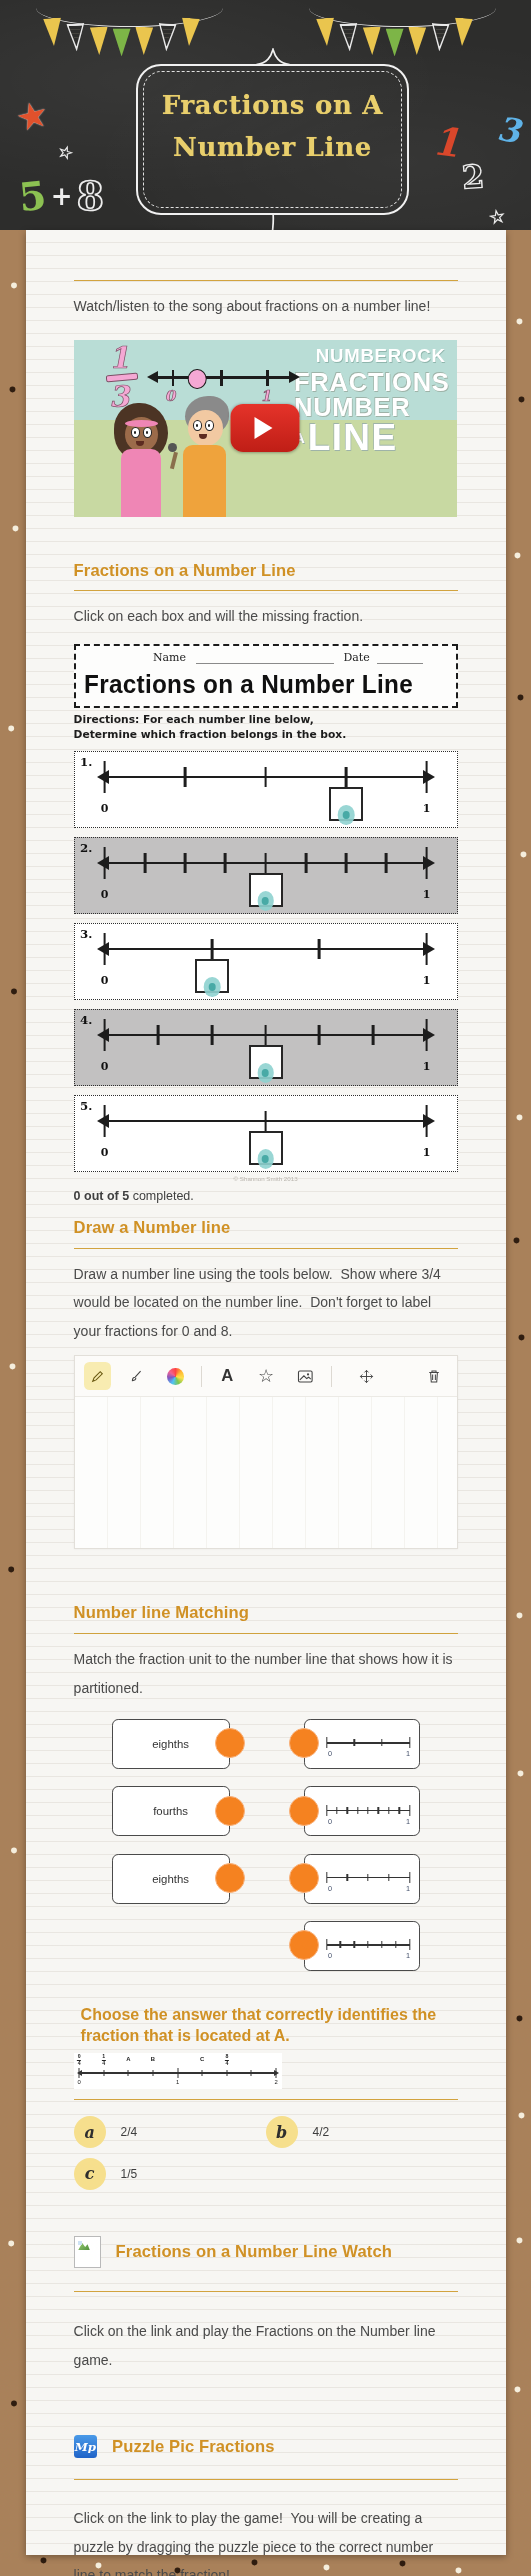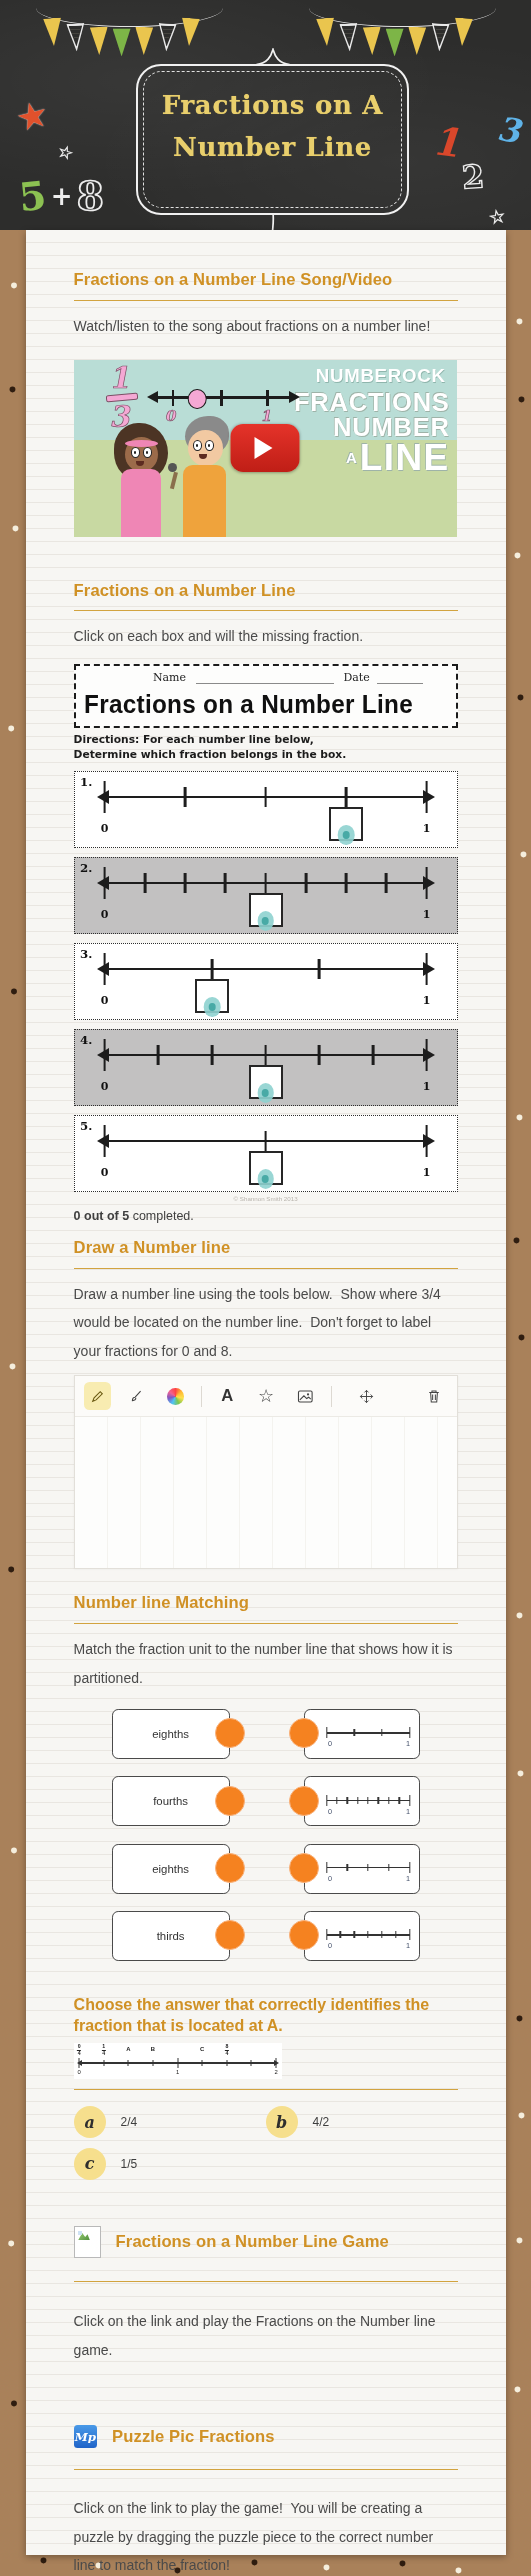--- a/index.html
+++ b/index.html
@@ -52,21 +52,21 @@
   .paper{position:absolute;left:25.6px;top:230px;width:480px;height:2325px;box-sizing:border-box;
     background-color:#f7f6f3;background-image:repeating-linear-gradient(180deg,rgba(0,0,0,0) 0 11.8px,#e9e6e1 11.8px 13px);
     box-shadow:0 2.1px 7px rgba(0,0,0,.35);padding:40px 48px 0 48px}
   h2{margin:0;color:#d09125;font-size:16.6px;font-weight:700;letter-spacing:0.1px}
   .rule{border:none;border-top:1.4px solid #cd9a2b;margin:9.7px 0 0 0;width:100%;opacity:.9}
   p.ins{font-size:14px;color:#4a4a4a;line-height:2.05;margin:11px 0 0 0;white-space:pre-wrap}
   
   .thumb{position:relative;width:383px;height:177px;margin-top:19.4px;overflow:hidden;
     background:linear-gradient(180deg,#b9ddd6 0 80px,#c8d9a2 80px 100%)}
   .nbrand{position:absolute;right:11px;top:5.5px;font-size:18.7px;font-weight:700;color:#fff;letter-spacing:0.7px;text-shadow:0.7px 0.7px 0 #8fb5ac}
-  .ntxt{position:absolute;right:7px;top:30px;text-align:right;color:#fff;font-weight:700;line-height:.98;
+  .ntxt{position:absolute;right:7px;top:30px;color:#fff;font-weight:700;line-height:.98;
     text-shadow:0.7px 0.7px 0 #9eb3a8,-0.7px -0.7px 0 #9eb3a8}
   .ntxt .w1,.ntxt .w2{font-size:25.6px;letter-spacing:0.7px}
   .ntxt .w3s{font-size:15px;vertical-align:7px;margin-right:2.8px}
   .ntxt .w3{font-size:37px;letter-spacing:1.4px}
   .tfrac{position:absolute;left:32px;top:4.2px;text-align:center;color:#f4a8d4;font-family:"DejaVu Serif",serif;
     font-style:italic;font-weight:700;font-size:29px;line-height:1;-webkit-text-stroke:0.7px #7c4f66}
   .tfrac .bar{width:30px;height:4.8px;background:#f4a8d4;border:0.7px solid #7c4f66;border-radius:2.1px;transform:rotate(-5deg);margin:1.4px 0}
   .tline{position:absolute;left:78px;top:36px;width:143px;height:3.5px;background:#1c1c1c}
   .tline .ar{position:absolute;top:-4.8px;width:0;height:0;border:6.2px solid transparent}
   .tline .al{left:-11px;border-right:11px solid #1c1c1c}
@@ -134,21 +134,21 @@
   .mcard.l{left:0;display:flex;align-items:center;justify-content:center;font-size:11.4px;color:#333}
   .mcard.r{left:192px;width:114px}
   .knob{position:absolute;top:8.3px;width:30px;height:30px;border-radius:50%;background:#f58220;border:1.7px solid #f9b27c;box-sizing:border-box}
   .knob.kr{right:-16px}.knob.kl{left:-16px}
   .match-line{position:absolute;left:22px;right:9px;top:8.3px;height:32px}
   .mline{position:absolute;left:0;right:0;top:14px;height:1.4px;background:#333}
   .mtick{position:absolute;top:11px;width:1.4px;height:7px;background:#333;transform:translateX(-50%)}
   .mtick.end{top:9px;height:11px}
   .mlab{position:absolute;top:21px;font-size:7.3px;color:#44506b;transform:translateX(-50%)}
   
-  .choice-h{margin:0;color:#d09125;font-size:16px;font-weight:700;line-height:1.28;width:394px}
+  .choice-h{margin:7px;color:#d09125;font-size:16px;font-weight:700;line-height:1.28;width:394px}
   .mcimg{position:relative;width:208px;height:36px;background:#fff;margin-top:7px}
   .mcl{position:absolute;left:5.5px;right:5.5px;top:19.4px;height:1.4px;background:#333}
   .mcl .a{position:absolute;top:-2.8px;width:0;height:0;border:3.5px solid transparent}
   .mcl .al2{left:-5.5px;border-right:5.5px solid #333}
   .mcl .ar2{right:-5.5px;border-left:5.5px solid #333}
   .ctick{position:absolute;top:-2.1px;width:1px;height:5.5px;background:#333;transform:translateX(-50%)}
   .ctick.tall{top:-4.2px;height:9.7px}
   .clab{position:absolute;transform:translateX(-50%);font-size:5.9px;color:#222;font-weight:700}
   .clab.up{top:-16.6px}.clab.dn{top:6.2px;font-weight:400}
   .sfrac{position:absolute;transform:translateX(-50%);top:-18px;display:inline-flex;flex-direction:column;align-items:center;font-size:5.2px;line-height:1.15;color:#222;font-weight:700}
@@ -216,21 +216,20 @@
       <span class="o8">8</span>
     </span>
     <span class="decor n1">1</span>
     <span class="decor n2">2</span>
     <span class="decor n3">3</span>
   </header>
 
   <main class="paper">
 
     <section>
-      <h2>Fractions on a Number Line Song/Video</h2>
       <hr class="rule">
       <p class="ins">Watch/listen to the song about fractions on a number line!</p>
       <div class="thumb">
         <div class="nbrand">NUMBEROCK</div>
         <div class="ntxt">
           <div class="w1">FRACTIONS</div>
           <div class="w2">NUMBER</div>
           <div><span class="w3s">A</span><span class="w3">LINE</span></div>
         </div>
         <div class="tfrac">
@@ -420,21 +419,21 @@
           <button class="tool" style="margin-left:28px">
             <svg width="14" height="15" viewBox="0 0 20 22">
                 <path d="M3 5 H17 M7 5 V3 H13 V5 M5 5 L6 19 H14 L15 5 M8 8 V16 M12 8 V16" fill="none" stroke="#444" stroke-width="1.5"></path>
               </svg>
           </button>
         </div>
         <div class="canvas"></div>
       </div>
     </section>
 
-    <section style="margin-top:24px">
+    <section style="margin-top:54px">
       <h2>Number line Matching</h2>
       <hr class="rule">
       <p class="ins" style="margin-bottom:16.6px">Match the fraction unit to the number line that shows how it is partitioned.</p>
 
       <div class="mrow">
         <div class="mcard l">
             <span>eighths</span>
           <div class="knob kr"></div>
           </div>
         <div class="mcard r">
@@ -486,24 +485,20 @@
               <div class="mtick" style="left: 25%;"></div>
               <div class="mtick" style="left: 50%;"></div>
               <div class="mtick" style="left: 75%;"></div>
               <div class="mtick end" style="left: 100%;"></div>
               <span class="mlab" style="left: 4%;">0</span>
               <span class="mlab" style="left: 98%;">1</span>
             </div>
           </div>
       </div>
       <div class="mrow">
-        <div class="mcard l">
-            <span>thirds</span>
-          <div class="knob kr"></div>
-          </div>
         <div class="mcard r">
           <div class="knob kl"></div>
           <div class="match-line">
               <div class="mline"></div>
               <div class="mtick end" style="left: 0%;"></div>
               <div class="mtick" style="left: 16.6667%;"></div>
               <div class="mtick" style="left: 33.3333%;"></div>
               <div class="mtick" style="left: 50%;"></div>
               <div class="mtick" style="left: 66.6667%;"></div>
               <div class="mtick" style="left: 83.3333%;"></div>
@@ -542,21 +537,21 @@
         <div class="opt">
           <div class="badge">c</div>
           <span class="optxt">1/5</span>
         </div>
       </div>
     </section>
 
     <section style="margin-top:46px">
       <div class="linkrow">
         <div class="gicon"></div>
-        <h2>Fractions on a Number Line Game</h2>
+        <h2>Fractions on a Number Line Watch</h2>
       </div>
       <hr class="rule" style="margin-top:23.5px">
       <p class="ins" style="margin-top:25px">Click on the link and play the Fractions on the Number line game.</p>
     </section>
 
     <section style="margin-top:60px">
       <div class="linkrow">
         <div class="picon">Mp</div>
         <h2>Puzzle Pic Fractions</h2>
       </div>

